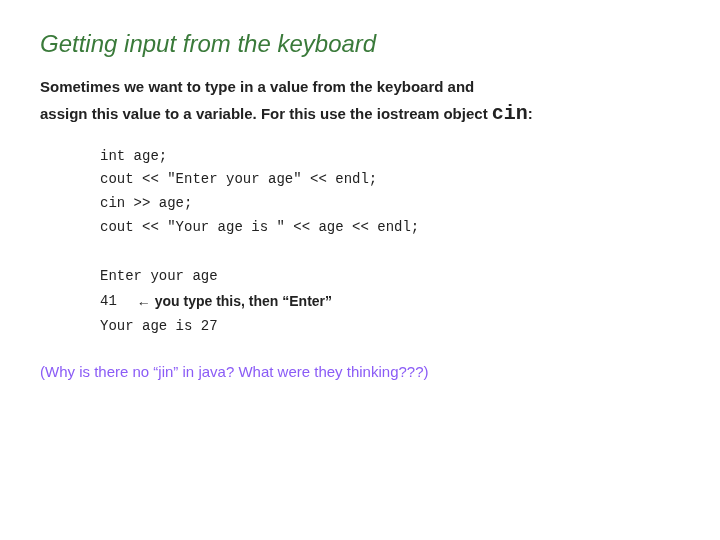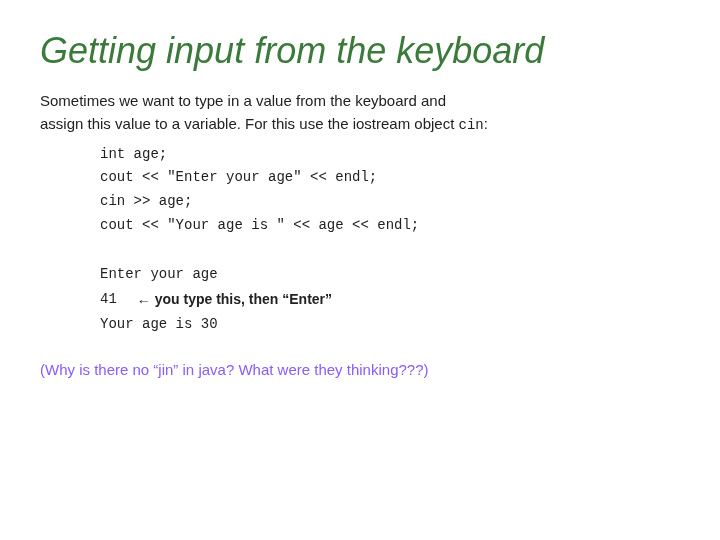--- a/index.html
+++ b/index.html
@@ -17,37 +17,38 @@
     }
 
     .slide {
       width: 720px;
       height: 540px;
       padding: 30px 40px;
       background: #ffffff;
     }
 
     .title {
-      font-size: 36px;
+      font-size: 24px;
       color: #3a7a3a;
       font-weight: normal;
       margin-bottom: 18px;
       font-style: italic;
     }
 
     .intro-text {
       font-size: 15px;
       color: #222;
-      margin-bottom: 7px;
+      margin-bottom: 16px;
       line-height: 1.5;
+      font-weight: bold;
     }
 
     .intro-text .monospace {
       font-family: 'Courier New', Courier, monospace;
-      font-size: 14px;
+      font-size: 20px;
     }
 
     .code-block {
       font-family: 'Courier New', Courier, monospace;
       font-size: 14px;
       color: #222;
       margin-left: 60px;
       margin-bottom: 24px;
       line-height: 1.7;
     }
@@ -110,19 +111,19 @@
 
   <div class="output-block">
     <div class="output-line">
       <span>Enter your age</span>
     </div>
     <div class="output-line">
       <span>41</span>
       <span class="note">← you type this, then “Enter”</span>
     </div>
     <div class="output-line">
-      <span>Your age is 30</span>
+      <span>Your age is 27</span>
     </div>
   </div>
 
   <div class="footer-text">(Why is there no “jin” in java?  What were they thinking???)</div>
 
 </div>
 
 </body></html>

